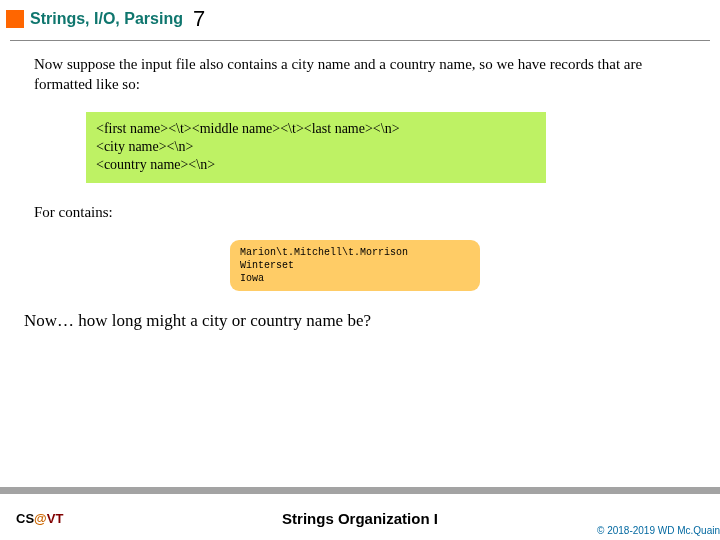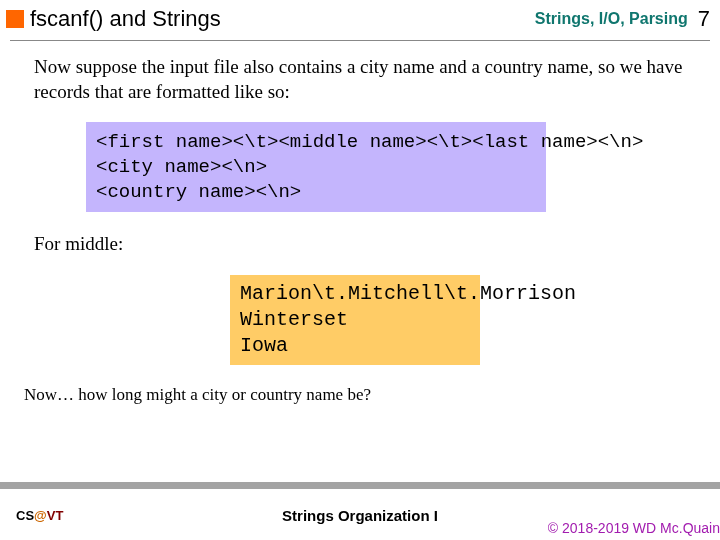--- a/index.html
+++ b/index.html
@@ -43,48 +43,49 @@
   }
   .divider {
     border: none;
     border-top: 1px solid #888;
     margin: 0 10px 0 10px;
   }
   .content {
     padding: 14px 34px 0 34px;
   }
   .para {
-    font-size: 19px;
+    font-size: 15px;
     color: #000;
     line-height: 1.3;
     margin-bottom: 18px;
   }
   .codebox-green {
-    background: #c4b5fd;
-    font-family: Liberation Mono, monospace;
-    font-size: 19px;
+    background: #bef264;
+    font-family: Liberation Serif, serif;
+    font-size: 14px;
     color: #000;
     padding: 8px 10px;
     margin-left: 52px;
     margin-bottom: 20px;
     width: 460px;
     line-height: 1.3;
     white-space: pre;
   }
   .codebox-orange {
     background: #ffcc66;
     font-family: "Courier New", monospace;
-    font-size: 20px;
+    font-size: 10px;
     color: #000;
     padding: 6px 10px;
     margin-left: 196px;
     margin-bottom: 20px;
     width: 250px;
     line-height: 1.3;
     white-space: pre;
+    border-radius: 9px;
   }
   .para2 {
     font-size: 17px;
     color: #000;
     margin-left: -10px;
     margin-bottom: 10px;
   }
   .footer {
     position: absolute;
     bottom: 0;
@@ -107,42 +108,41 @@
   .footer-left .vt { color: #800000; }
   .footer-center {
     font-size: 15px;
     font-weight: bold;
     color: #000;
     position: absolute;
     left: 50%;
     transform: translateX(-50%);
   }
   .footer-right {
-    font-size: 14px;
-    color: #a21caf;
+    font-size: 10px;
+    color: #0369a1;
     margin-top: 25px;
   }
 </style>
 </head>
 <body>
 
 <div class="header">
   <div class="orange-square"></div>
-  <div class="title">fscanf() and Strings</div>
   <div class="subtitle">Strings, I/O, Parsing</div>
   <div class="pagenum">7</div>
 </div>
 <hr class="divider">
 
 <div class="content">
   <p class="para">Now suppose the input file also contains a city name and a country name, so we have records that are formatted like so:</p>
   <div class="codebox-green">&lt;first name&gt;&lt;\t&gt;&lt;middle name&gt;&lt;\t&gt;&lt;last name&gt;&lt;\n&gt;
 &lt;city name&gt;&lt;\n&gt;
 &lt;country name&gt;&lt;\n&gt;</div>
-  <p class="para">For middle:</p>
+  <p class="para">For contains:</p>
   <div class="codebox-orange">Marion\t.Mitchell\t.Morrison
 Winterset
 Iowa</div>
   <p class="para2">Now… how long might a city or country name be?</p>
 </div>
 
 <div class="footer">
   <div class="footer-left">
     <span class="cs">CS</span><span class="at">@</span><span class="vt">VT</span>
   </div>

